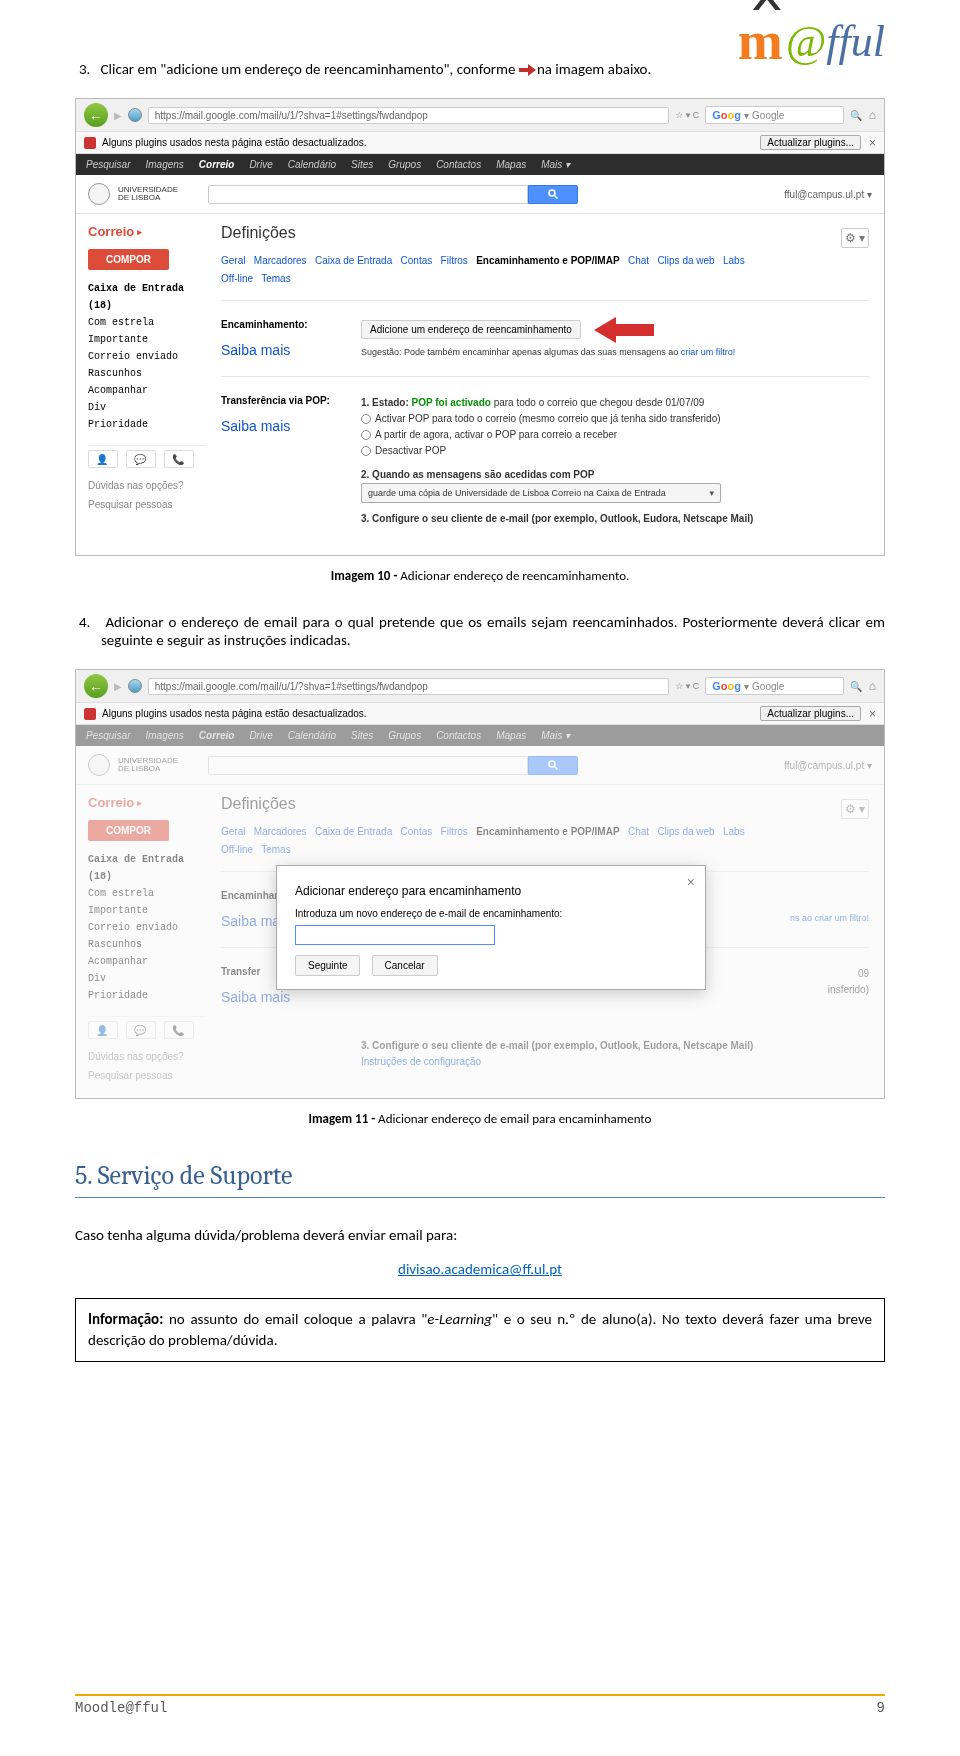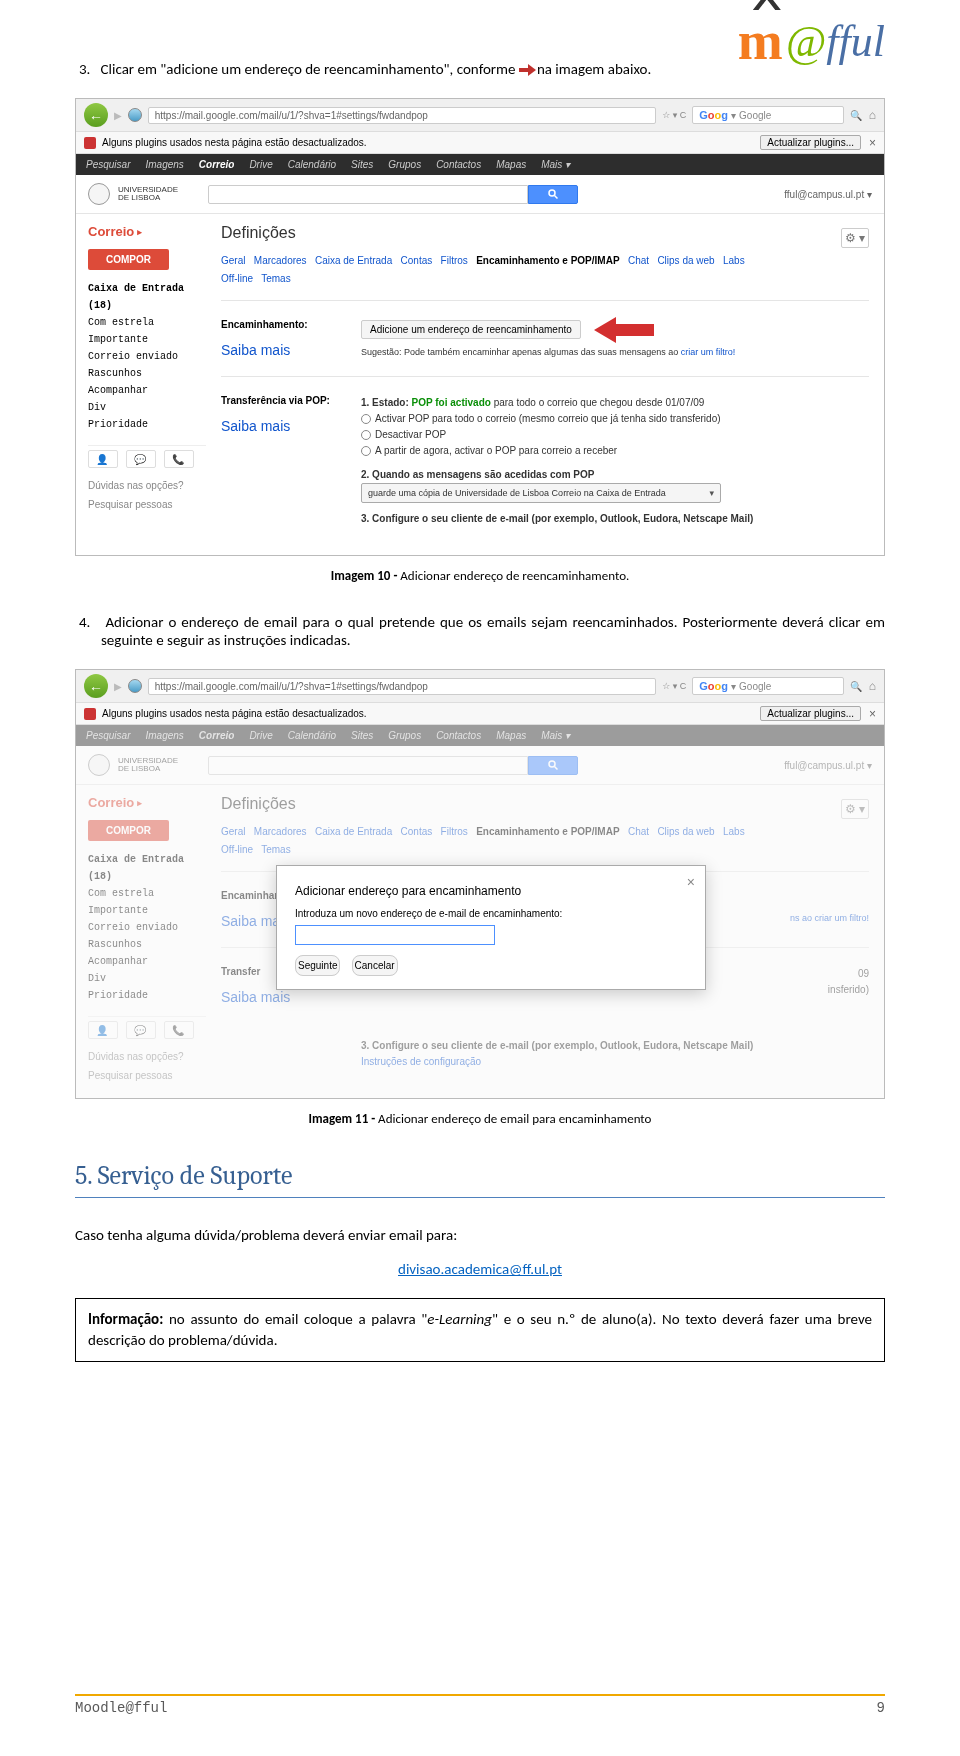--- a/index.html
+++ b/index.html
@@ -14,21 +14,21 @@
 .step-text { font-size: 15px; text-align: justify; margin-bottom: 20px; }
 .step-text.indented { margin-left: 26px; text-indent: -22px; }
 .inline-arrow { display: inline-block; width: 18px; height: 12px; position: relative; vertical-align: middle; }
 .inline-arrow::before { content: ''; position: absolute; left: 0; top: 4px; width: 10px; height: 4px; background: #c0312d; }
 .inline-arrow::after { content: ''; position: absolute; left: 9px; top: 0; border-left: 8px solid #c0312d; border-top: 6px solid transparent; border-bottom: 6px solid transparent; }
 .screenshot-box { border: 1px solid #bbb; background: #f8f8f8; margin-bottom: 12px; font-family: Arial, sans-serif; font-size: 10px; position: relative; }
 .browser-bar { display: flex; align-items: center; padding: 4px 8px; background: #f0f0f0; border-bottom: 1px solid #ddd; gap: 6px; }
 .browser-back { width: 24px; height: 24px; border-radius: 50%; background: linear-gradient(#8fc843, #5a9e1f); color: #fff; display: flex; align-items: center; justify-content: center; font-size: 14px; }
 .globe-icon { width: 14px; height: 14px; border: 1px solid #888; border-radius: 50%; background: linear-gradient(#a5d8f0, #4a9cc7); flex-shrink: 0; }
 .url-box { flex: 1; background: #fff; border: 1px solid #ccc; padding: 2px 6px; font-size: 10px; color: #666; border-radius: 2px; }
-.browser-search { width: 152px; background: #fff; border: 1px solid #ccc; padding: 2px 6px; font-size: 10px; color: #888; border-radius: 2px; display: flex; align-items: center; gap: 3px; }
+.browser-search { width: 139px; background: #fff; border: 1px solid #ccc; padding: 2px 6px; font-size: 10px; color: #888; border-radius: 2px; display: flex; align-items: center; gap: 3px; }
 .google-g { font-weight: bold; font-size: 11px; }
 .google-g span:nth-child(1) { color: #4285f4; } .google-g span:nth-child(2) { color: #ea4335; } .google-g span:nth-child(3) { color: #fbbc05; } .google-g span:nth-child(4) { color: #4285f4; }
 .plugin-warning { display: flex; align-items: center; padding: 3px 8px; background: #f8f8f8; border-bottom: 1px solid #ddd; }
 .plugin-icon { width: 12px; height: 12px; background: #c33; border-radius: 2px; margin-right: 6px; }
 .plugin-text { flex: 1; font-size: 10px; }
 .plugin-btn { background: #f0f0f0; border: 1px solid #aaa; padding: 1px 6px; font-size: 10px; border-radius: 2px; }
 .close-x { margin-left: 8px; font-size: 12px; color: #666; cursor: pointer; }
 .google-bar { background: #2d2d2d; color: #ccc; padding: 5px 10px; font-size: 10px; display: flex; gap: 15px; }
 .google-bar span { color: #ccc; font-style: italic; }
 .google-bar .active { color: #fff; font-weight: bold; }
@@ -69,21 +69,21 @@
 .caption { text-align: center; font-size: 13px; margin-bottom: 30px; }
 .caption strong { font-weight: bold; }
 .gear-btn { width: 28px; height: 20px; border: 1px solid #ccc; border-radius: 2px; display: flex; align-items: center; justify-content: center; color: #777; font-size: 12px; }
 .faded .gmail-body, .faded .google-bar, .faded .gmail-header { opacity: 0.45; }
 .faded .google-bar .active { color: #ccc; }
 .modal-overlay { position: absolute; left: 200px; top: 195px; width: 430px; background: #fff; border: 1px solid #aaa; box-shadow: 0 4px 16px rgba(0,0,0,0.2); padding: 18px; font-size: 11px; z-index: 10; }
 .modal-close { position: absolute; top: 8px; right: 10px; color: #888; font-size: 14px; cursor: pointer; }
 .modal-title { font-size: 12px; margin-bottom: 10px; }
 .modal-sub { font-size: 10px; margin-bottom: 6px; }
 .modal-input { width: 200px; border: 1px solid #4d90fe; padding: 3px; margin-bottom: 14px; }
-.modal-btn { background: #f5f5f5; border: 1px solid #ccc; padding: 4px 2px; font-size: 10px; border-radius: 8px; margin-right: 8px; }
+.modal-btn { background: #f5f5f5; border: 1px solid #ccc; padding: 4px 12px; font-size: 10px; border-radius: 2px; margin-right: 8px; }
 .bottom-icons { display: flex; gap: 8px; margin-top: 12px; padding: 4px 0; border-top: 1px solid #eee; }
 .bottom-icons span { width: 30px; height: 18px; border: 1px solid #ddd; border-radius: 2px; display: flex; align-items: center; justify-content: center; font-size: 10px; color: #888; }
 .sidebar-footer { font-size: 10px; color: #888; margin-top: 8px; }
 h2.section-title { font-family: Cambria, Georgia, serif; font-size: 26px; color: #365f91; font-weight: normal; margin: 35px 0 6px; }
 .section-underline { border: none; border-bottom: 1px solid #4f81bd; margin-bottom: 28px; }
 .body-text { font-size: 15px; margin-bottom: 16px; text-align: justify; }
 .email-link { color: #0563c1; text-decoration: underline; display: block; text-align: center; font-size: 15px; margin-bottom: 20px; }
 .info-box { border: 1.5px solid #000; padding: 10px 12px; font-size: 15px; text-align: justify; line-height: 1.4; margin-bottom: 50px; }
 .footer { position: absolute; bottom: 40px; left: 75px; right: 75px; font-family: Liberation Mono, monospace; }
 .footer-line { border: none; border-top: 2.5px solid #f0a800; margin-bottom: 4px; }
@@ -201,22 +201,22 @@
           </div>
         </div>
         <div class="setting-row">
           <div class="setting-label">
             <span>Transferência via POP:</span>
             <span class="setting-more">Saiba mais</span>
           </div>
           <div class="setting-content pop-list">
             <div><span class="bold">1. Estado: </span><span class="green">POP foi activado</span><span> para todo o correio que chegou desde 01/07/09</span></div>
             <div><span class="radio"></span><span>Activar POP para todo o correio (mesmo correio que já tenha sido transferido)</span></div>
+            <div><span class="radio"></span><span>A partir de agora, activar o POP para correio a receber</span></div>
             <div><span class="radio"></span><span>Desactivar POP</span></div>
-            <div><span class="radio"></span><span>A partir de agora, activar o POP para correio a receber</span></div>
             <div style="margin-top:8px;" class="bold">2. Quando as mensagens são acedidas com POP</div>
             <div><span class="select-box">
                   <span>guarde uma cópia de Universidade de Lisboa Correio na Caixa de Entrada</span>
                 </span></div>
             <div style="margin-top:8px;"><span class="bold">3. Configure o seu cliente de e-mail (por exemplo, Outlook, Eudora, Netscape Mail)</span></div>
           </div>
         </div>
       </div>
     </div>
   </div>

